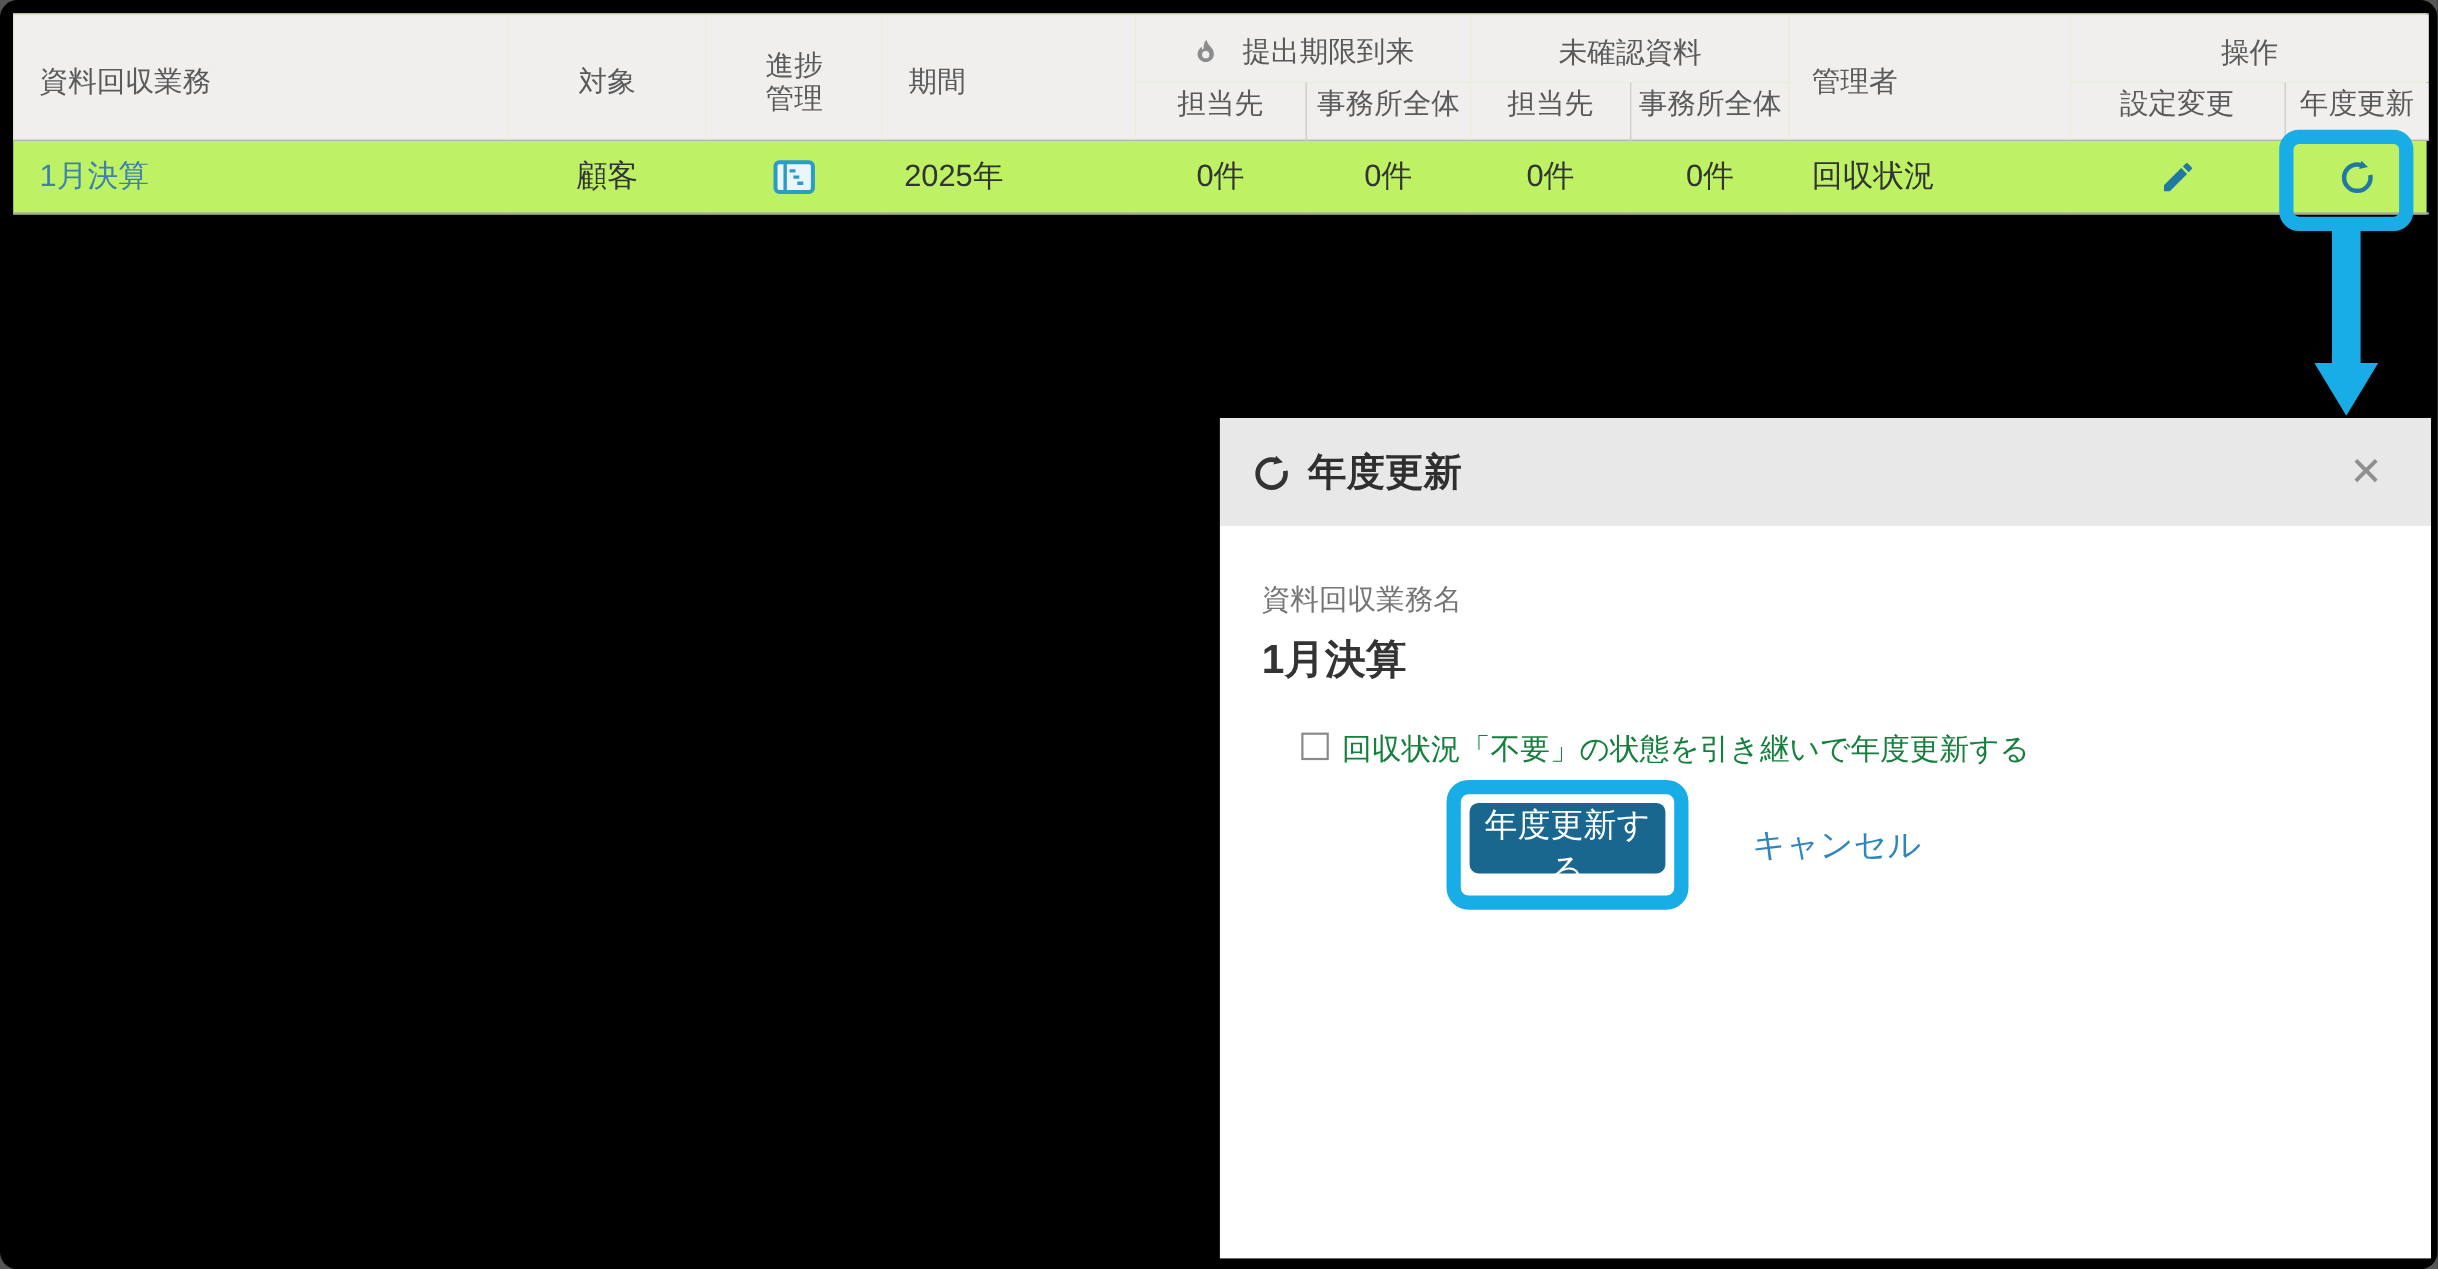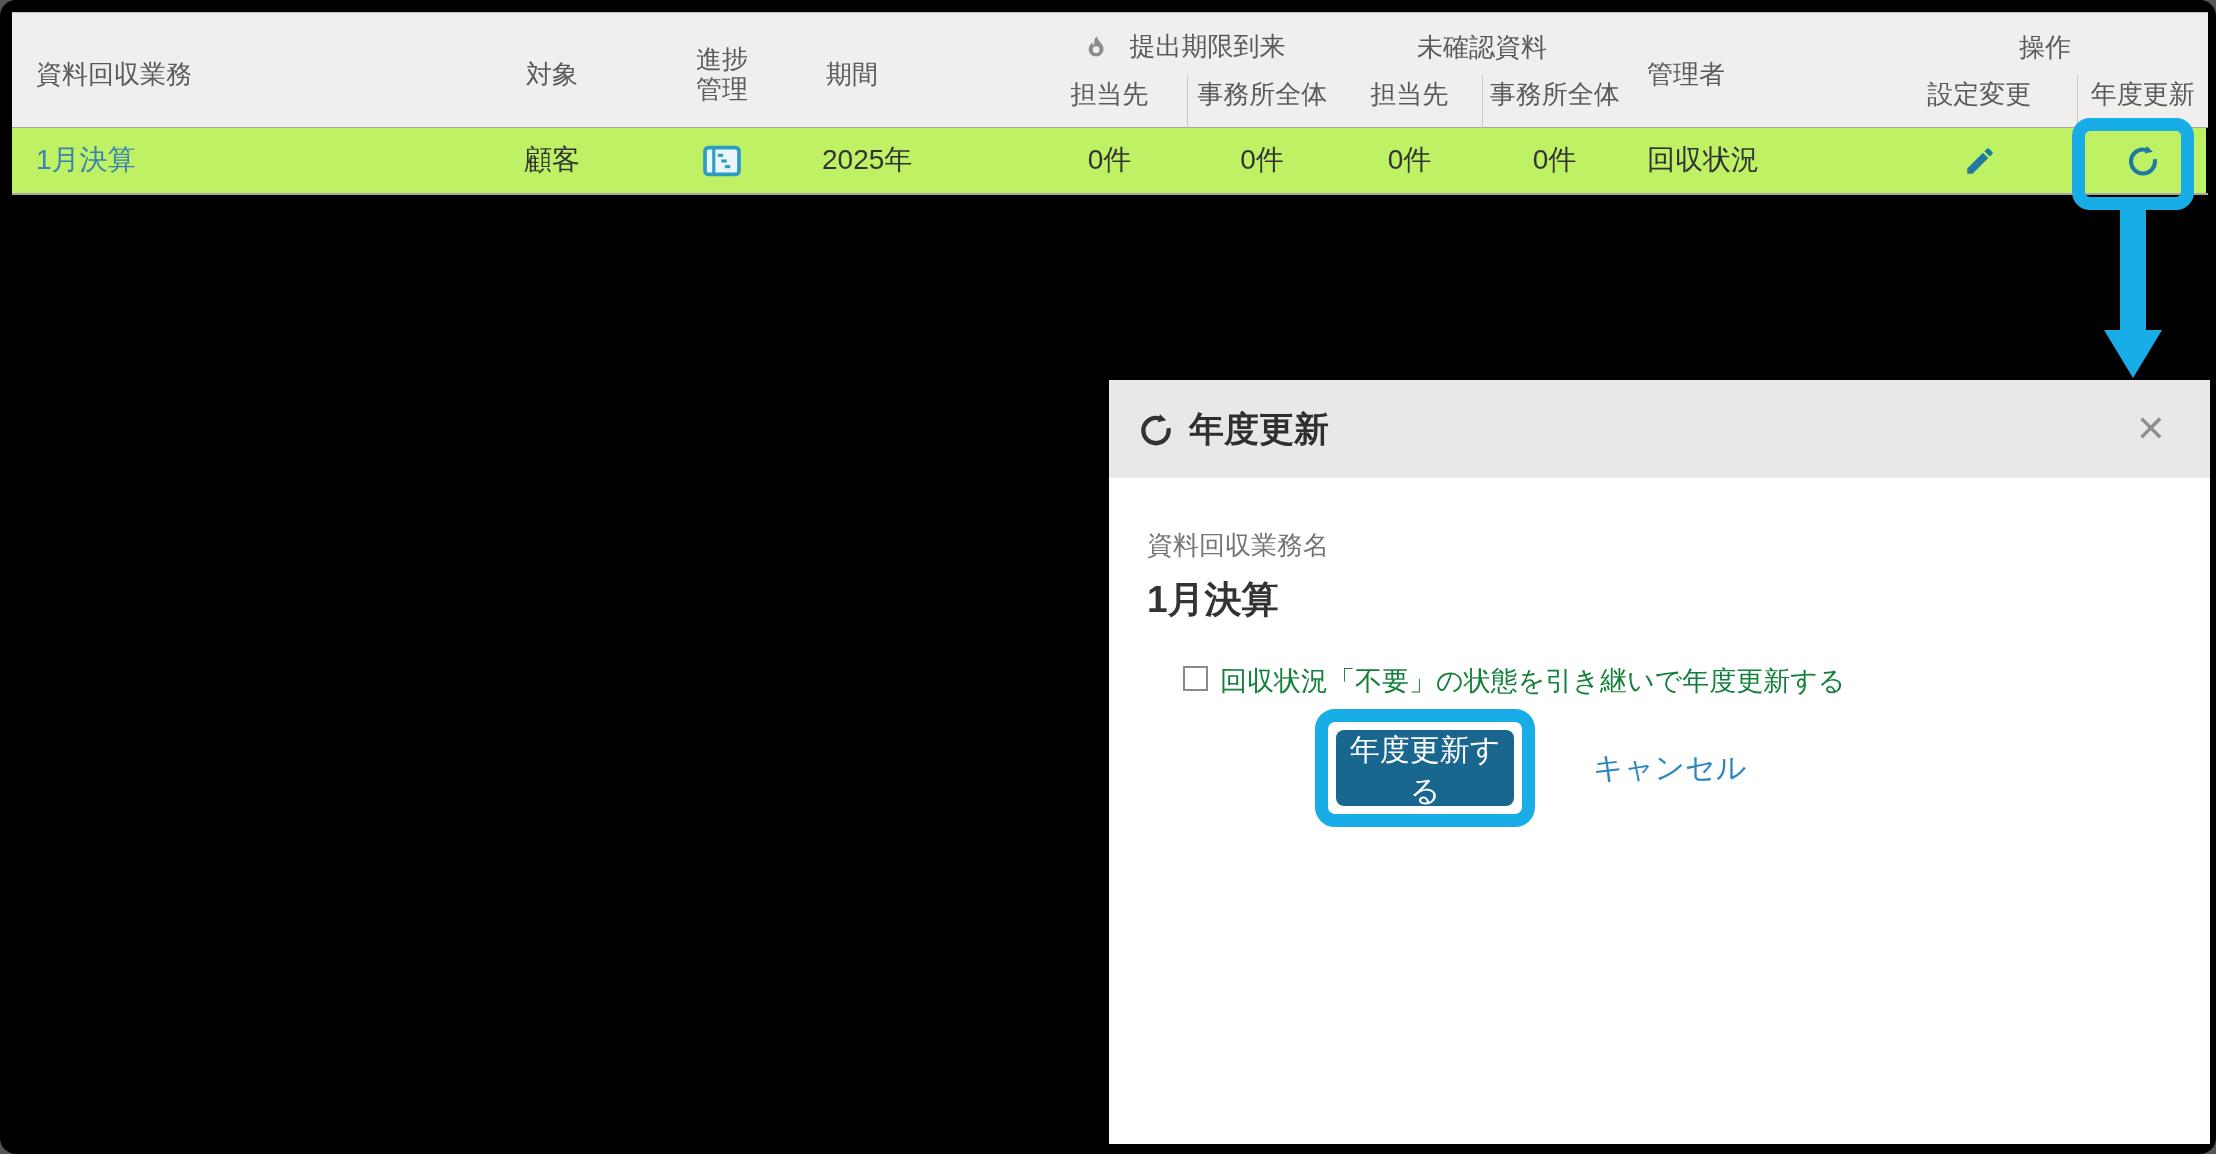--- a/index.html
+++ b/index.html
@@ -53,21 +53,21 @@
   .task-label{font-size:26px;color:#757575;}
   .task-name{font-size:37px;font-weight:bold;color:#333;margin-top:12px;}
   .msg-block{margin:36px 0 0 36px;font-size:30px;color:#555;line-height:48px;}
   .instruction{margin:38px 0 0 36px;font-size:27px;color:#4a4a4a;}
   .cb-list{margin:20px 0 0 36px;}
   .cb-row{display:flex;align-items:flex-start;margin-top:10px;cursor:pointer;}
   .cb-box{flex:0 0 auto;width:25px;height:25px;border:2px solid #8a8a8a;background:#fff;margin-top:5px;}
   .cb-label{font-size:27px;color:#15803d;line-height:40px;margin-left:12px;max-width:905px;}
   .btn-row{display:flex;align-items:center;margin:8px 0 0 168px;}
   .btn-frame{border:13px solid var(--accent-cyan);border-radius:20px;background:#fff;padding:8px;}
-  .confirm-btn{width:178px;height:76px;background:var(--button-bg);color:#fff;font-size:30px;border:none;border-radius:8px;cursor:pointer;font-family:Liberation Sans, sans-serif;}
+  .confirm-btn{width:178px;height:64px;background:var(--button-bg);color:#fff;font-size:30px;border:none;border-radius:8px;cursor:pointer;font-family:Liberation Sans, sans-serif;}
   .cancel-link{font-size:30px;color:#2f86bd;margin-left:58px;cursor:pointer;}
 </style>
 </head>
 <body>
 
 <div class="frame">
 
   <div class="table-wrap">
     <table class="main">
       <colgroup>

